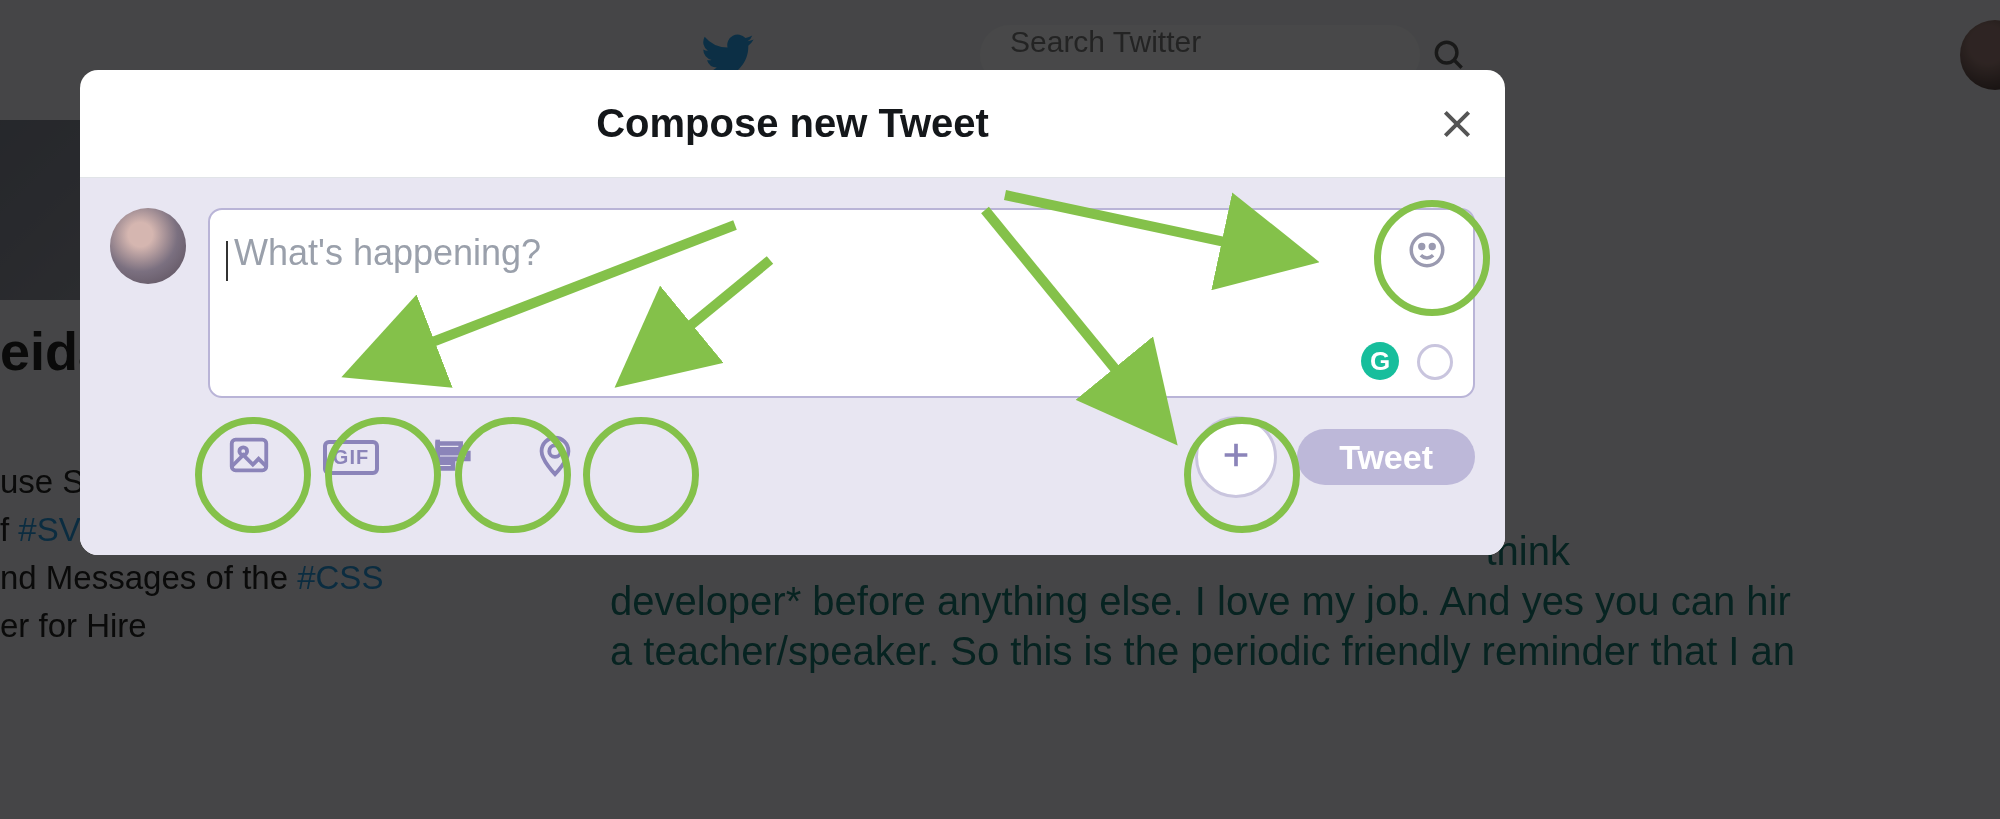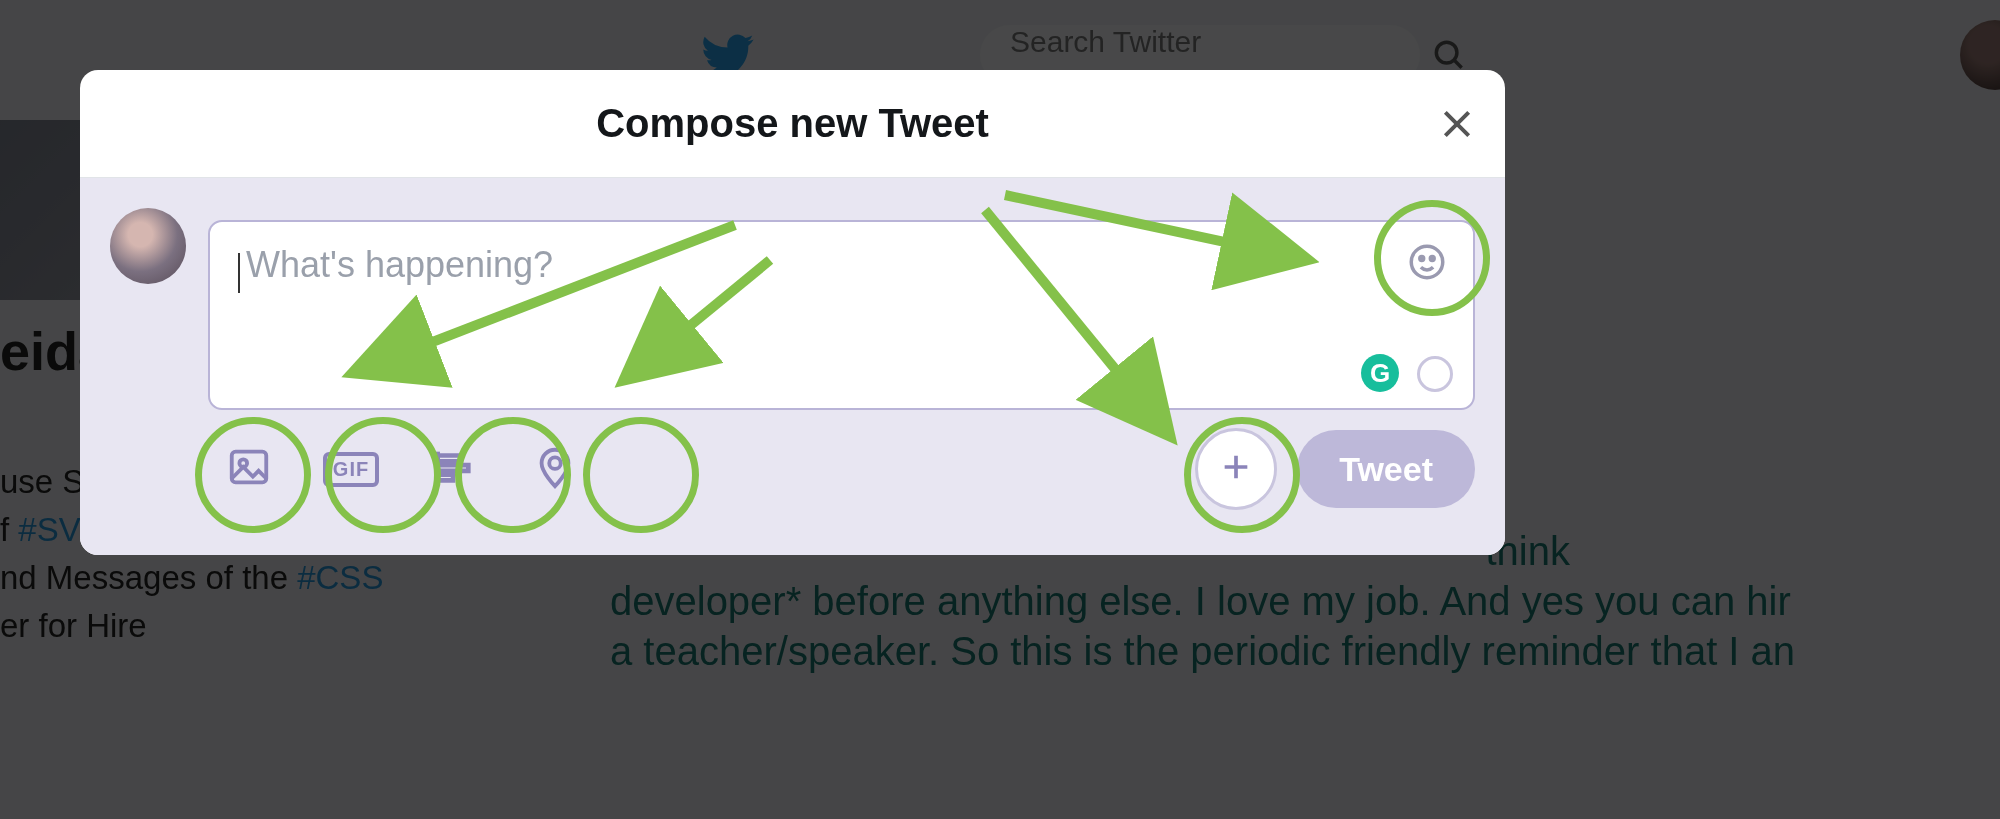--- a/index.html
+++ b/index.html
@@ -151,22 +151,21 @@
     flex: 0 0 auto;
   }
 
   .composer {
     flex: 1;
     height: 190px;
     background: #fff;
     border: 2px solid #b9b4d7;
     border-radius: 14px;
     position: relative;
-    padding: 22px 28px;
-    margin-top: 12px;
+    padding: 22px 16px;
   }
   .composer .caret {
     width: 0;
     border-left: 2px solid #333;
     height: 40px;
     display: inline-block;
     vertical-align: middle;
     margin-right: 6px;
   }
   .composer .ph {
@@ -217,21 +216,21 @@
   .add-btn {
     width: 82px; height: 82px;
     border-radius: 50%;
     border: 3px solid #c9c5de;
     background: #fff;
     display: flex; align-items: center; justify-content: center;
     color: #8b84b9;
     cursor: pointer;
   }
   .tweet-btn {
-    height: 78px;
+    height: 56px;
     padding: 16px 42px;
     border-radius: 50px;
     background: #bdb8d9;
     display: flex; align-items: center; justify-content: center;
     font-size: 34px;
     font-weight: 800;
     color: #fff;
     cursor: pointer;
   }
 

